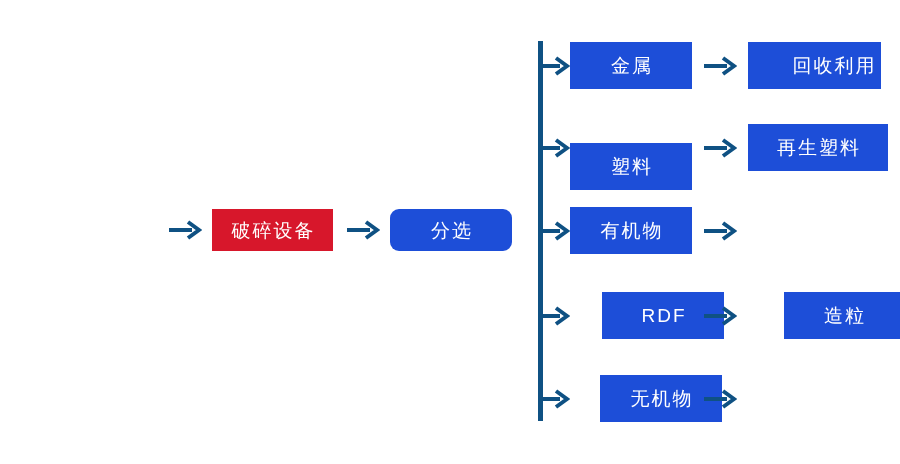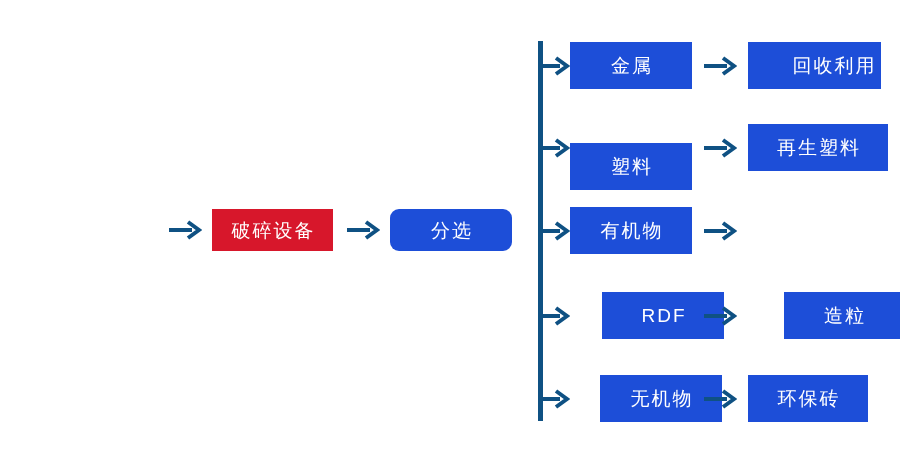--- a/index.html
+++ b/index.html
@@ -163,17 +163,14 @@
   </div>
   <div class="node blue" style="left:600px; top:375px; width:122px; height:47px;">
     <span>无机物</span>
   </div>
   <div class="arrow" style="left:700px; top:386px; width:40px; height:26px;">
     <svg width="34" height="20" viewBox="0 0 34 20" aria-hidden="true">
       <path d="M1 10 H24" stroke="#0F5183" stroke-width="4" fill="none"></path>
       <path d="M20 2 L31 10 L20 18" stroke="#0F5183" stroke-width="4" fill="none" stroke-linejoin="miter" stroke-linecap="butt"></path>
     </svg>
   </div>
-  <div class="node blue" style="left:748px; top:375px; width:120px; height:47px;">
-    <span>环保砖</span>
-  </div>
 
 </div>
 
 </body></html>

